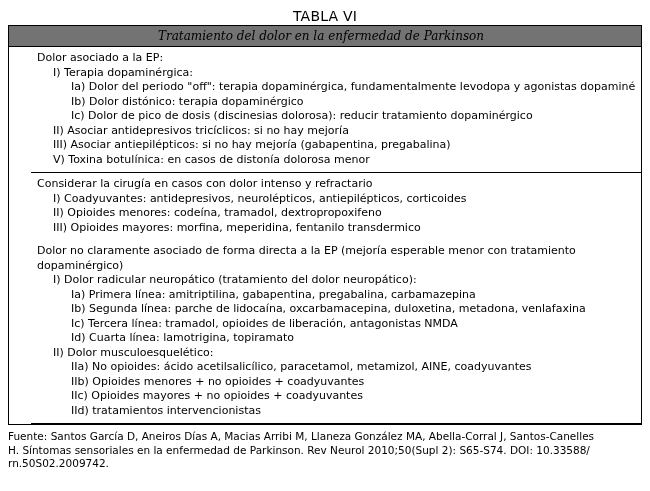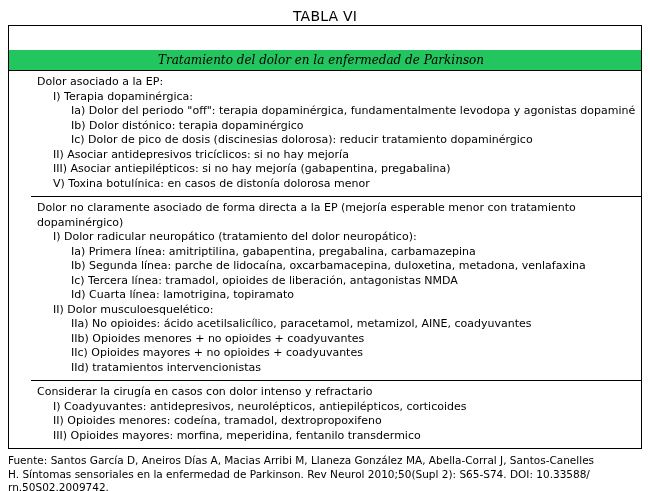--- a/index.html
+++ b/index.html
@@ -32,28 +32,27 @@
     font-size: 11.5px;
     margin: 0 0 6px 0;
     letter-spacing: 0.1px;
   }
   .tbl {
     border: 1px solid #000000;
     box-sizing: border-box;
     width: 634px;
   }
   .header-band {
-    background: #22c55e;
+    background: #737373;
     border-bottom: 1px solid #000000;
     text-align: center;
     font-style: italic;
     font-size: 12px;
     padding: 3px 8px 3px 0;
     font-family: "DejaVu Serif", serif;
-    margin-top: 24px;
   }
   .section {
     padding: 4px 6px 5px 6px;
     border-bottom: 1px solid #000000;
     margin-left: 22px;
   }
   .section.last {
     border-bottom: none;
   }
   .line {
@@ -89,40 +88,40 @@
       <div class="line lvl0">Dolor asociado a la EP:</div>
       <div class="line lvl1">I) Terapia dopaminérgica:</div>
       <div class="line lvl2">Ia) Dolor del periodo "off": terapia dopaminérgica, fundamentalmente levodopa y agonistas dopaminérgicos</div>
       <div class="line lvl2">Ib) Dolor distónico: terapia dopaminérgico</div>
       <div class="line lvl2">Ic) Dolor de pico de dosis (discinesias dolorosa): reducir tratamiento dopaminérgico</div>
       <div class="line lvl1">II) Asociar antidepresivos tricíclicos: si no hay mejoría</div>
       <div class="line lvl1">III) Asociar antiepilépticos: si no hay mejoría (gabapentina, pregabalina)</div>
       <div class="line lvl1">V) Toxina botulínica: en casos de distonía dolorosa menor</div>
     </div>
 
+    <div class="section last">
+      <div class="line lvl0">Considerar la cirugía en casos con dolor intenso y refractario</div>
+      <div class="line lvl1">I) Coadyuvantes: antidepresivos, neurolépticos, antiepilépticos, corticoides</div>
+      <div class="line lvl1">II) Opioides menores: codeína, tramadol, dextropropoxifeno</div>
+      <div class="line lvl1">III) Opioides mayores: morfina, meperidina, fentanilo transdermico</div>
+    </div>
+
     <div class="section">
       <div class="line lvl0 wrap">Dolor no claramente asociado de forma directa a la EP (mejoría esperable menor con tratamiento dopaminérgico)</div>
       <div class="line lvl1">I) Dolor radicular neuropático (tratamiento del dolor neuropático):</div>
       <div class="line lvl2">Ia) Primera línea: amitriptilina, gabapentina, pregabalina, carbamazepina</div>
       <div class="line lvl2">Ib) Segunda línea: parche de lidocaína, oxcarbamacepina, duloxetina, metadona, venlafaxina</div>
       <div class="line lvl2">Ic) Tercera línea: tramadol, opioides de liberación, antagonistas NMDA</div>
       <div class="line lvl2">Id) Cuarta línea: lamotrigina, topiramato</div>
       <div class="line lvl1">II) Dolor musculoesquelético:</div>
       <div class="line lvl2">IIa) No opioides: ácido acetilsalicílico, paracetamol, metamizol, AINE, coadyuvantes</div>
       <div class="line lvl2">IIb) Opioides menores + no opioides + coadyuvantes</div>
       <div class="line lvl2">IIc) Opioides mayores + no opioides + coadyuvantes</div>
       <div class="line lvl2">IId) tratamientos intervencionistas</div>
     </div>
-
-    <div class="section last">
-      <div class="line lvl0">Considerar la cirugía en casos con dolor intenso y refractario</div>
-      <div class="line lvl1">I) Coadyuvantes: antidepresivos, neurolépticos, antiepilépticos, corticoides</div>
-      <div class="line lvl1">II) Opioides menores: codeína, tramadol, dextropropoxifeno</div>
-      <div class="line lvl1">III) Opioides mayores: morfina, meperidina, fentanilo transdermico</div>
-    </div>
   </div>
 
   <div class="footer">
     <div>Fuente: Santos García D, Aneiros Días A, Macias Arribi M, Llaneza González MA, Abella-Corral J, Santos-Canelles</div>
     <div>H. Síntomas sensoriales en la enfermedad de Parkinson. Rev Neurol 2010;50(Supl 2): S65-S74. DOI: 10.33588/</div>
     <div>rn.50S02.2009742.</div>
   </div>
 
 </div>
 

